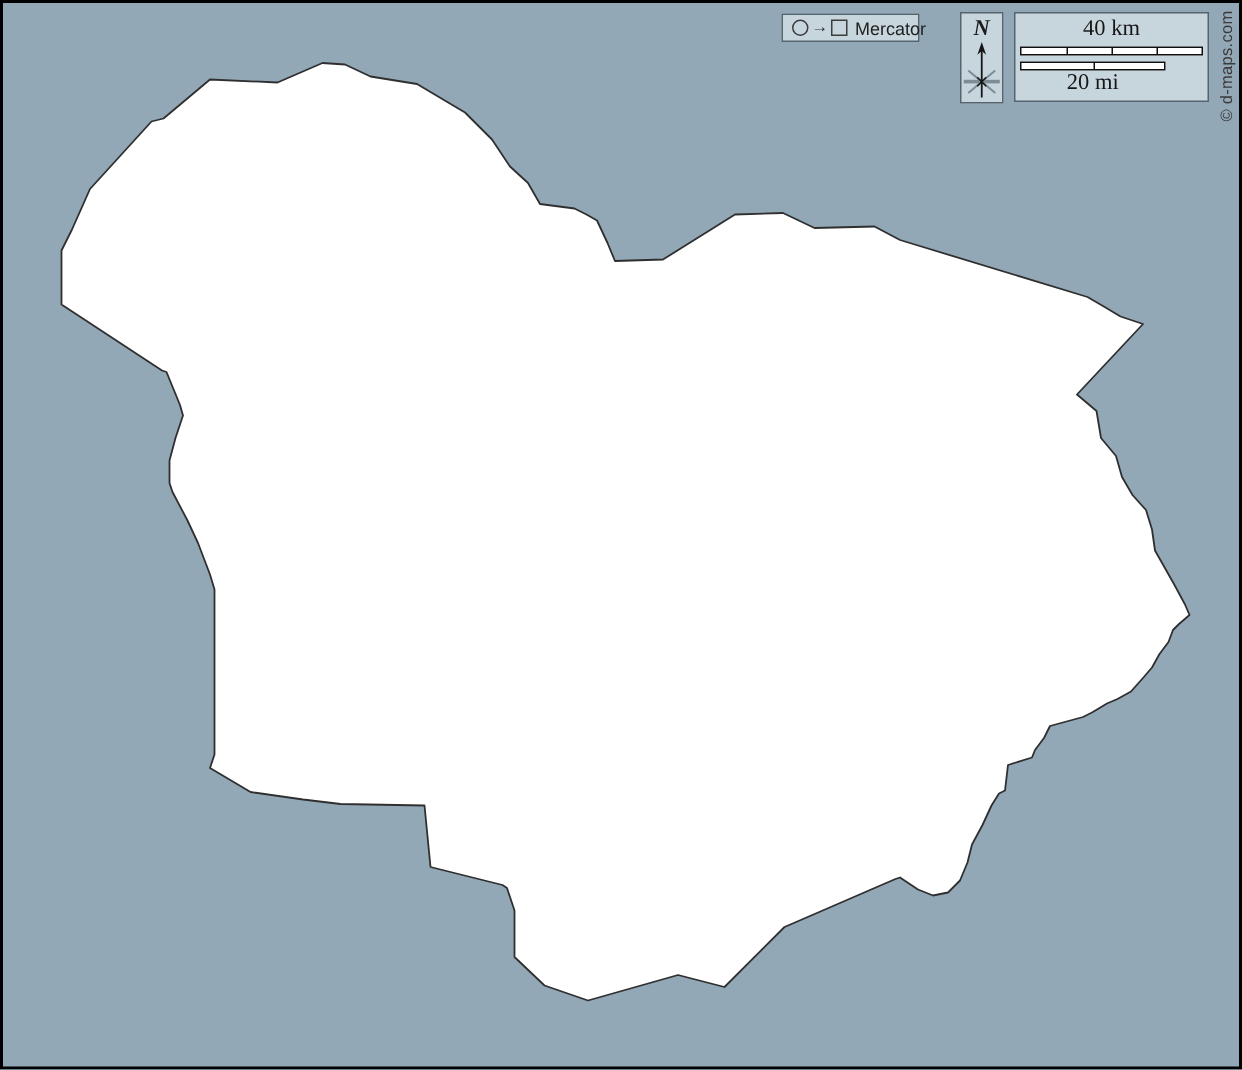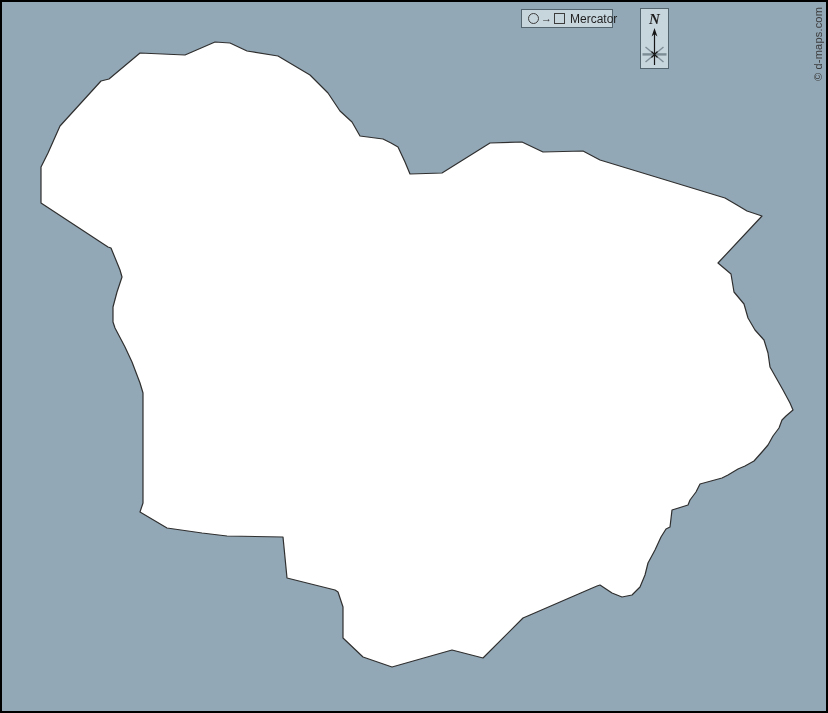--- a/index.html
+++ b/index.html
@@ -114,17 +114,29 @@
       <rect x="1.5" y="26.2" width="24" height="2.4" fill="#7d8d96"></rect>
       <line x1="4.5" y1="20" x2="22.5" y2="35" stroke="#7d8d96" stroke-width="1.4"></line>
       <line x1="22.5" y1="20" x2="4.5" y2="35" stroke="#7d8d96" stroke-width="1.4"></line>
       <line x1="13.5" y1="38" x2="13.5" y2="7" stroke="#161616" stroke-width="1.2"></line>
       <polygon points="13.5,1 10.6,9.5 13.5,7 16.4,9.5" fill="#161616"></polygon>
       <line x1="10.5" y1="24.5" x2="16.5" y2="30.5" stroke="#161616" stroke-width="1.1"></line>
       <line x1="16.5" y1="24.5" x2="10.5" y2="30.5" stroke="#161616" stroke-width="1.1"></line>
     </svg>
   </div>
 
+  <div class="panel scale-box">
+    <div class="scale-km-label">40 km</div>
+    <div class="bar bar-km">
+      <div class="tick" style="left:25%"></div>
+      <div class="tick" style="left:50%"></div>
+      <div class="tick" style="left:75%"></div>
+    </div>
+    <div class="bar bar-mi">
+      <div class="tick" style="left:50%"></div>
+    </div>
+    <div class="scale-mi-label">20 mi</div>
+  </div>
 
   <div class="copyright">© d-maps.com</div>
 
   <div class="frame"></div>
 </div>
 
 </body></html>

